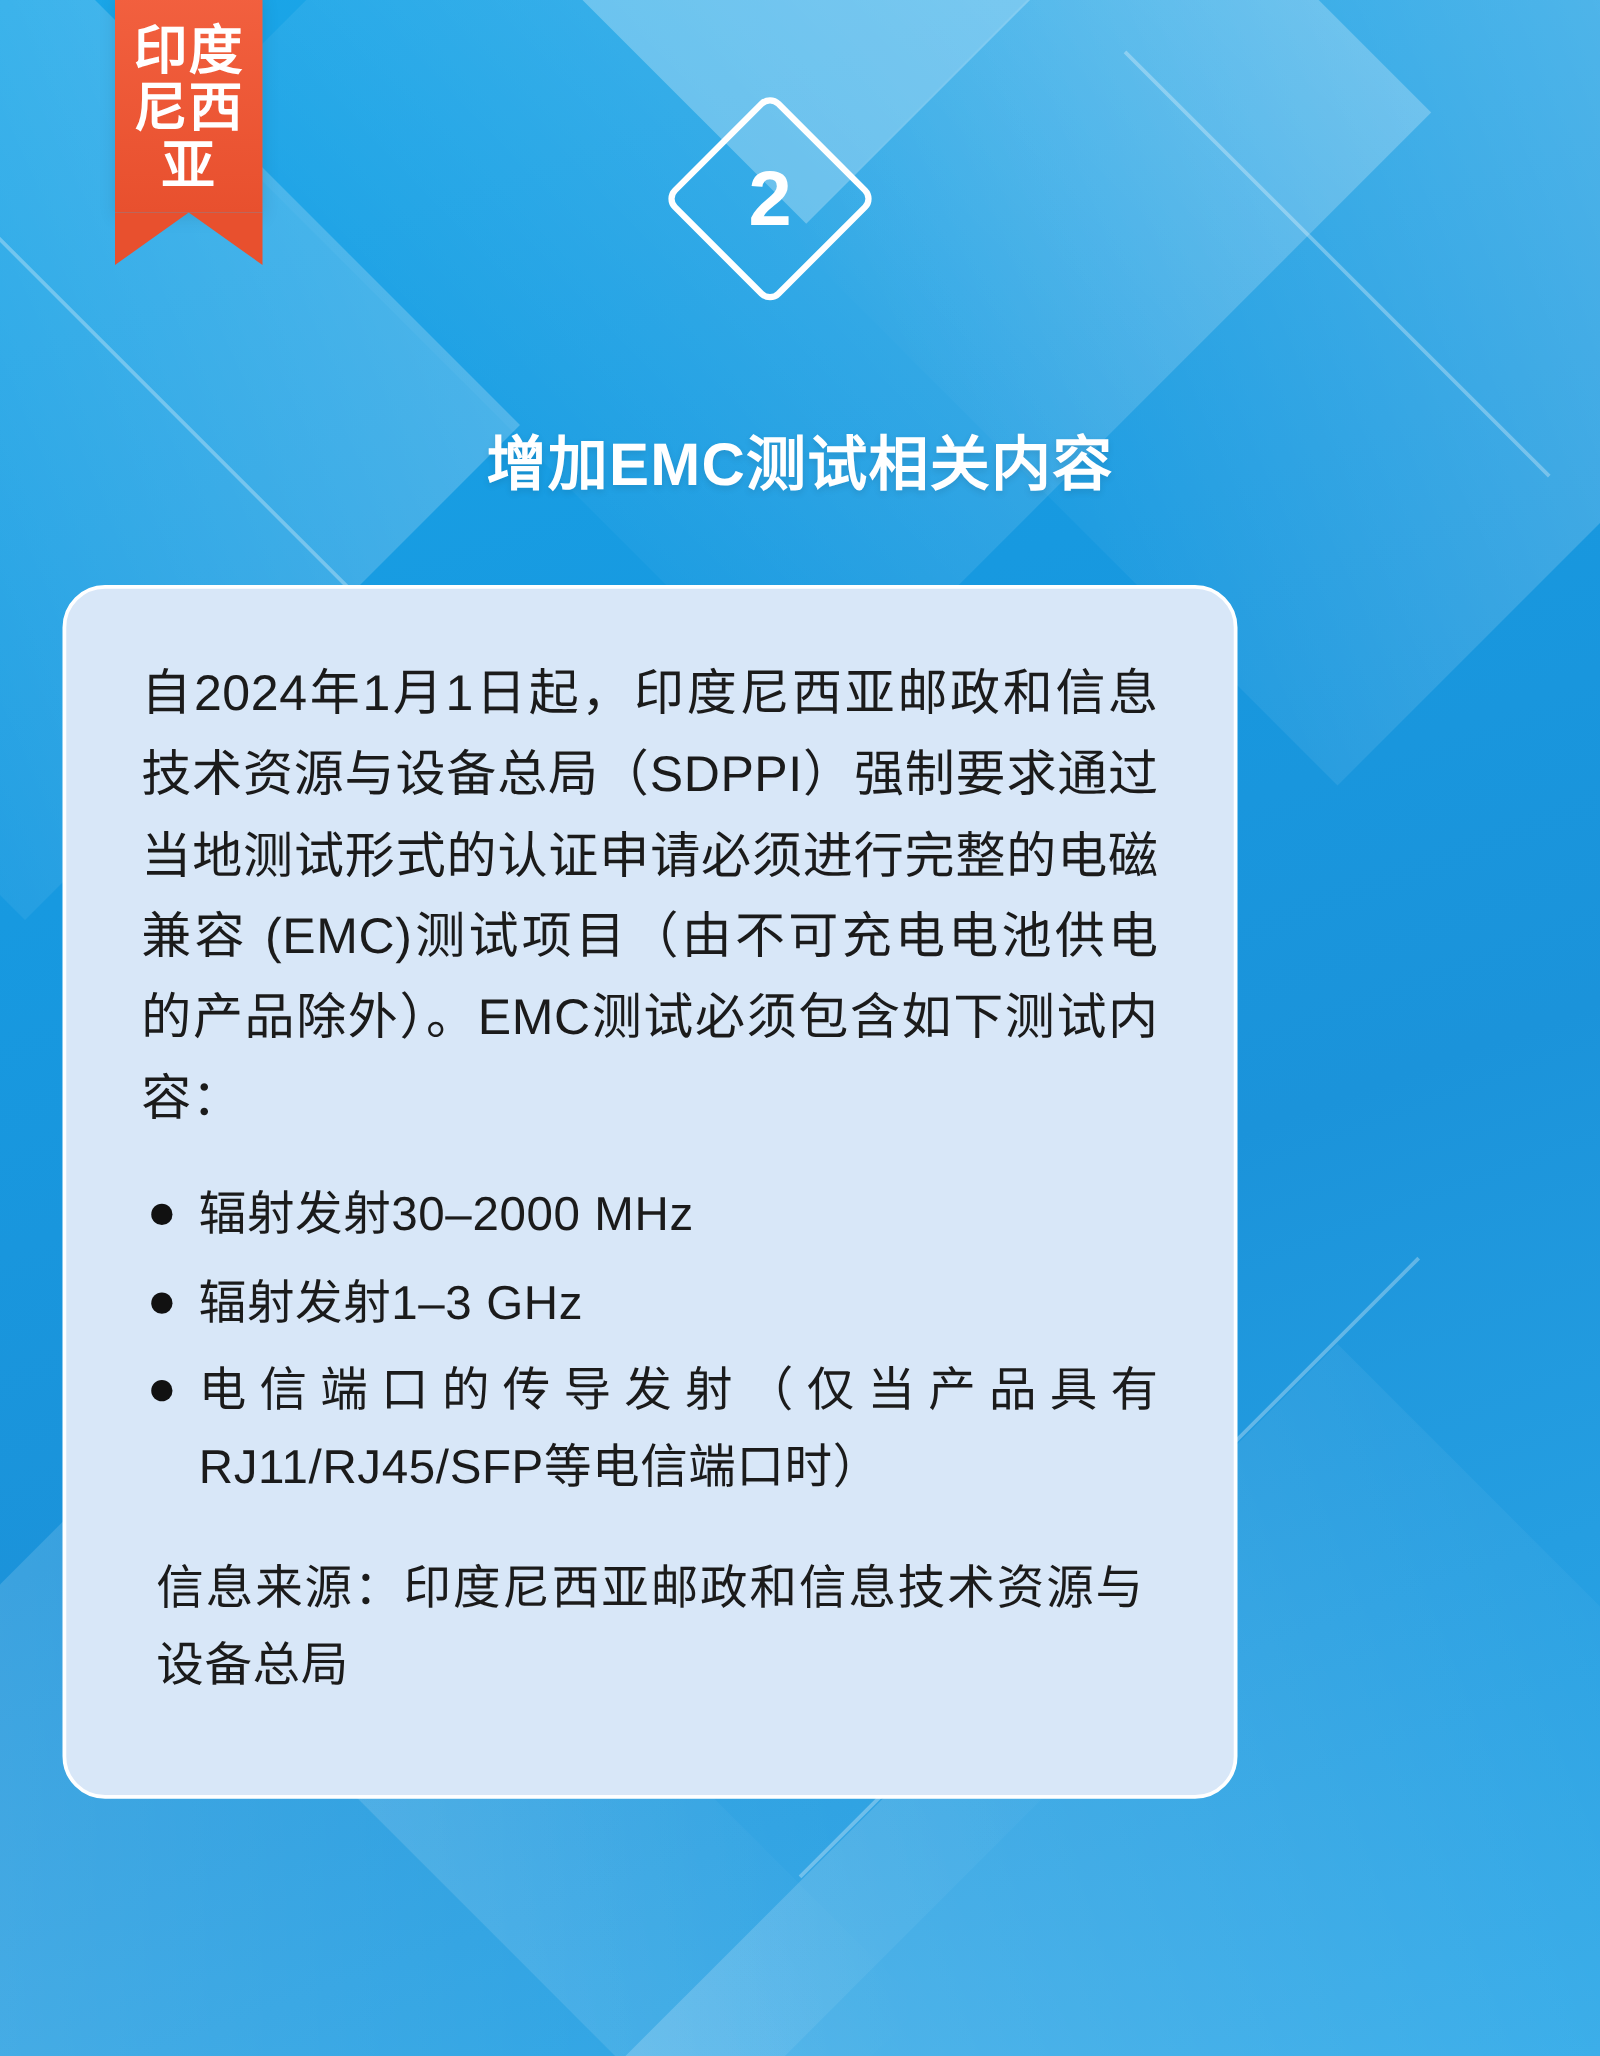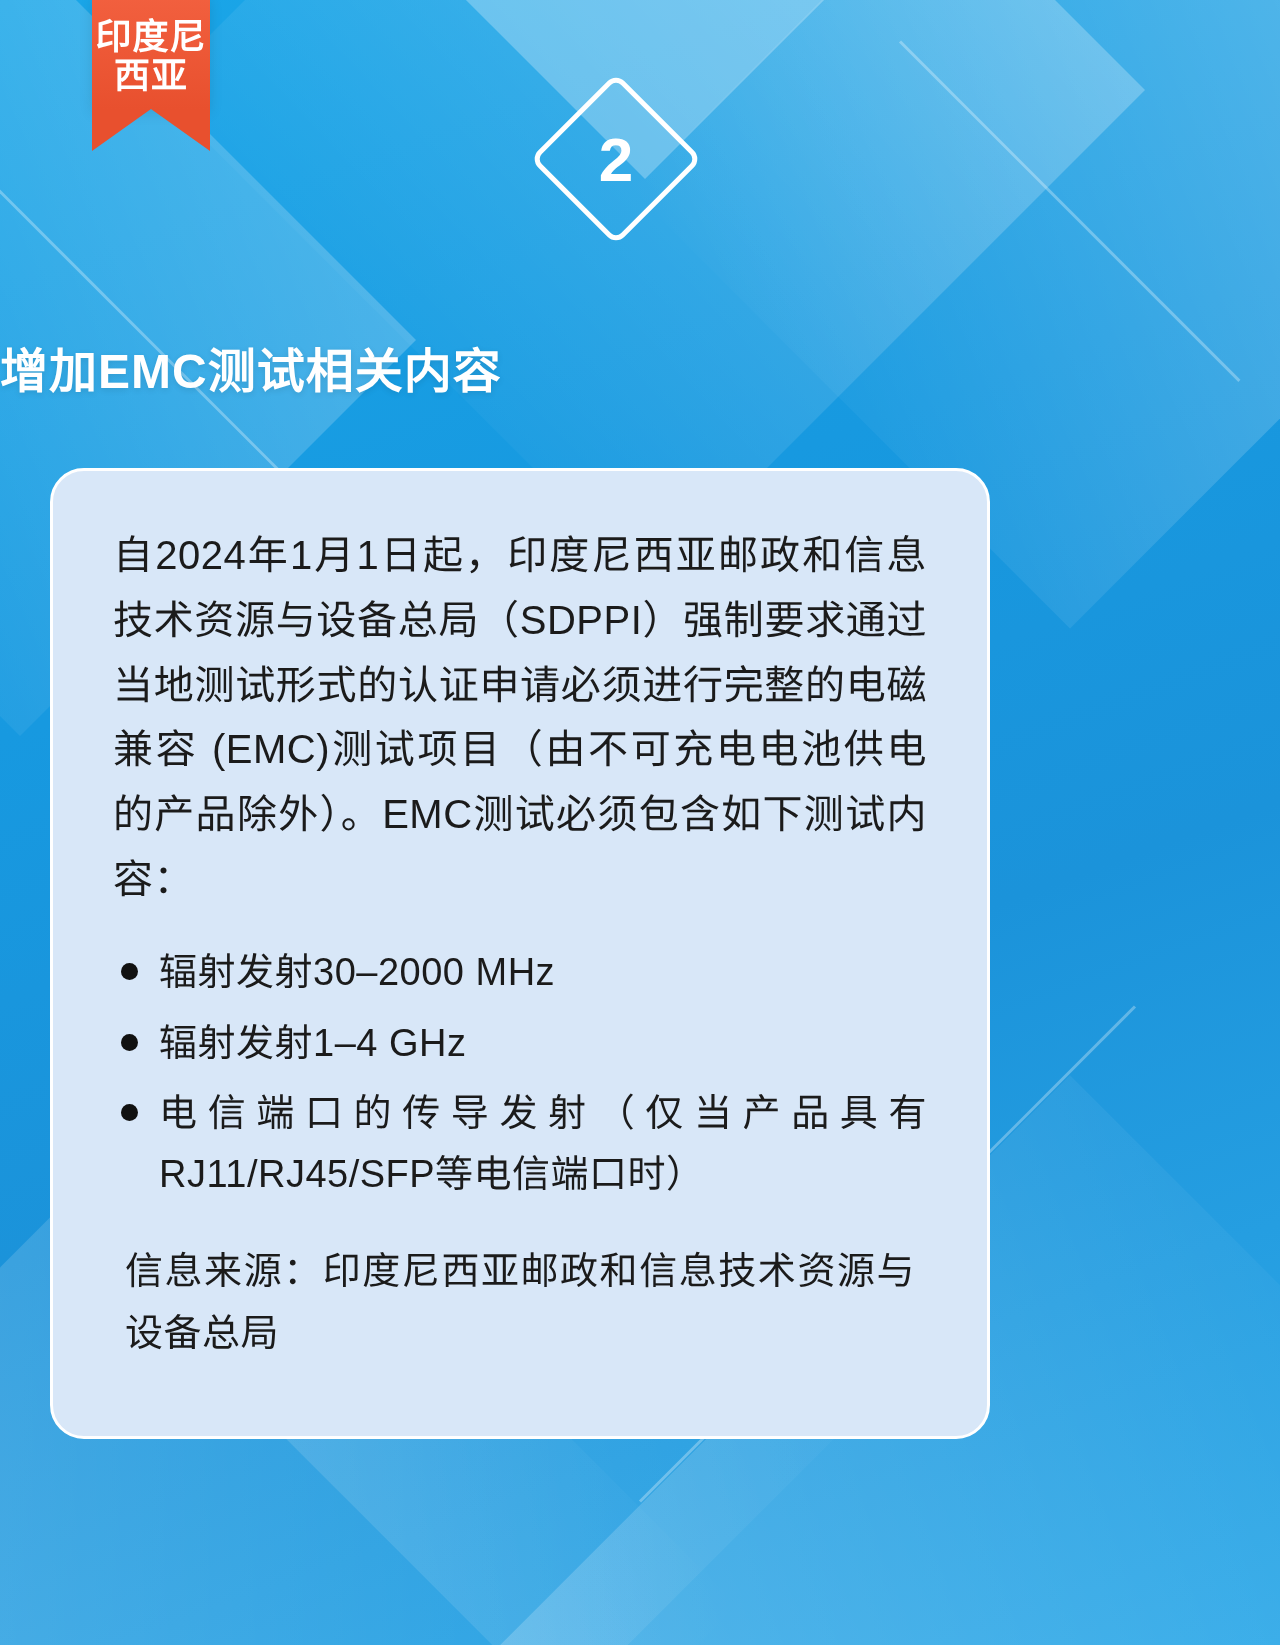--- a/index.html
+++ b/index.html
@@ -86,21 +86,21 @@
     width: 118px;
     background: linear-gradient(180deg, #f2603f 0%, #e8502e 100%);
     border-radius: 6px 6px 0 0;
     padding: 24px 0 0 0;
     box-shadow: 0 4px 14px rgba(0,0,0,0.10);
     text-align: center;
   }
   .ribbon-text {
     display: block;
     color: #ffffff;
-    font-size: 36px;
+    font-size: 43px;
     line-height: 1.07;
     font-weight: 700;
     letter-spacing: 1px;
     padding-bottom: 14px;
     font-family: "Liberation Sans", "DejaVu Sans", sans-serif;
   }
   .ribbon::after {
     content: "";
     position: absolute;
     left: 0; bottom: -42px;
@@ -136,20 +136,21 @@
     font-weight: 700;
     font-family: "Liberation Sans", "DejaVu Sans", sans-serif;
   }
 
   
   .title {
     position: absolute;
     top: 332px;
     left: 0;
     width: 1280px;
+    text-align: center;
     color: #ffffff;
     font-size: 48px;
     font-weight: 700;
     letter-spacing: 1px;
     text-shadow: 0 2px 6px rgba(0,0,0,0.10);
   }
 
   
   .card {
     position: absolute;
@@ -238,21 +239,21 @@
   <div class="card">
     <p class="para">自2024年1月1日起，印度尼西亚邮政和信息技术资源与设备总局（SDPPI）强制要求通过当地测试形式的认证申请必须进行完整的电磁兼容 (EMC)测试项目（由不可充电电池供电的产品除外）。EMC测试必须包含如下测试内容：</p>
 
     <ul class="bullets">
       <li>
         <span class="dot"></span>
         <span>辐射发射30–2000 MHz</span>
       </li>
       <li>
         <span class="dot"></span>
-        <span>辐射发射1–4 GHz</span>
+        <span>辐射发射1–3 GHz</span>
       </li>
       <li>
         <span class="dot"></span>
         <span>电信端口的传导发射（仅当产品具有RJ11/RJ45/SFP等电信端口时）</span>
       </li>
     </ul>
 
     <p class="source">信息来源：印度尼西亚邮政和信息技术资源与设备总局</p>
   </div>
 

